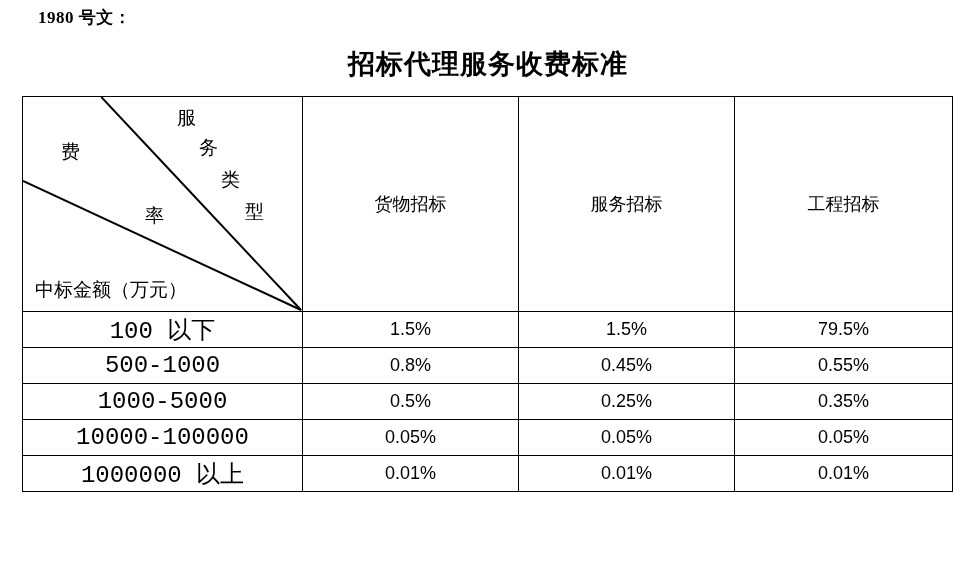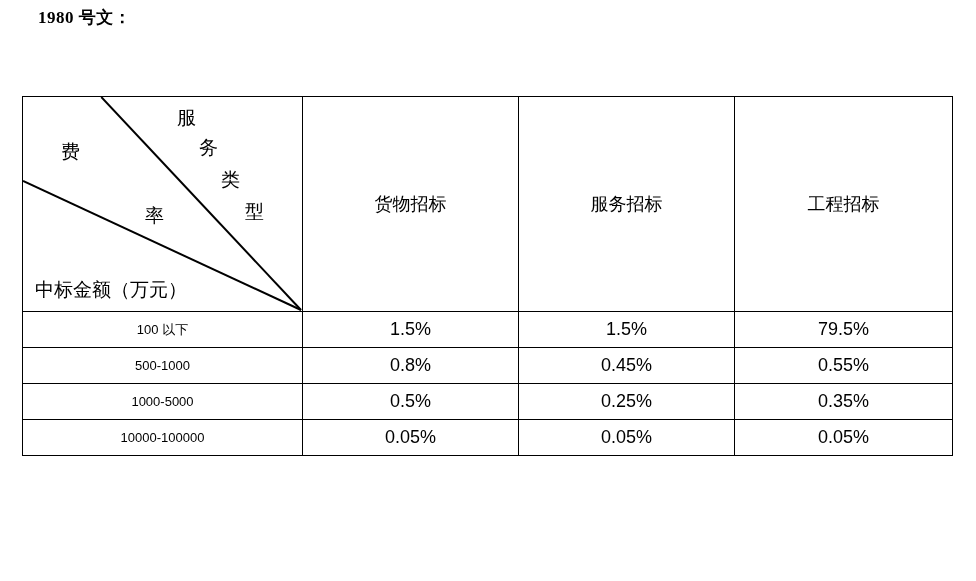--- a/index.html
+++ b/index.html
@@ -99,31 +99,32 @@
     font-weight: normal;
     height: 214px;
     font-family: "Liberation Serif", serif;
   }
   .data-row td {
     height: 35px;
     font-size: 18px;
     font-family: "Liberation Sans", sans-serif;
   }
   .data-row td.range-cell {
-    font-family: Liberation Sans, sans-serif;
-    font-size: 13px;
+    font-family: Liberation Mono, monospace;
+    font-size: 24px;
   }
 </style>
 </head>
 <body>
 
 <div class="page">
 
   <div class="doc-ref">1980 号文：</div>
 
+  <div class="doc-title">招标代理服务收费标准</div>
 
   <table class="fee-table">
     <colgroup>
       <col class="col-a">
       <col class="col-b">
       <col class="col-c">
       <col class="col-d">
     </colgroup>
     <tbody>
       <tr>
@@ -164,16 +165,22 @@
         <td>0.5%</td>
         <td>0.25%</td>
         <td>0.35%</td>
       </tr>
       <tr class="data-row">
         <td class="range-cell">10000-100000</td>
         <td>0.05%</td>
         <td>0.05%</td>
         <td>0.05%</td>
       </tr>
+      <tr class="data-row">
+        <td class="range-cell">1000000 以上</td>
+        <td>0.01%</td>
+        <td>0.01%</td>
+        <td>0.01%</td>
+      </tr>
     </tbody>
   </table>
 
 </div>
 
 </body></html>

